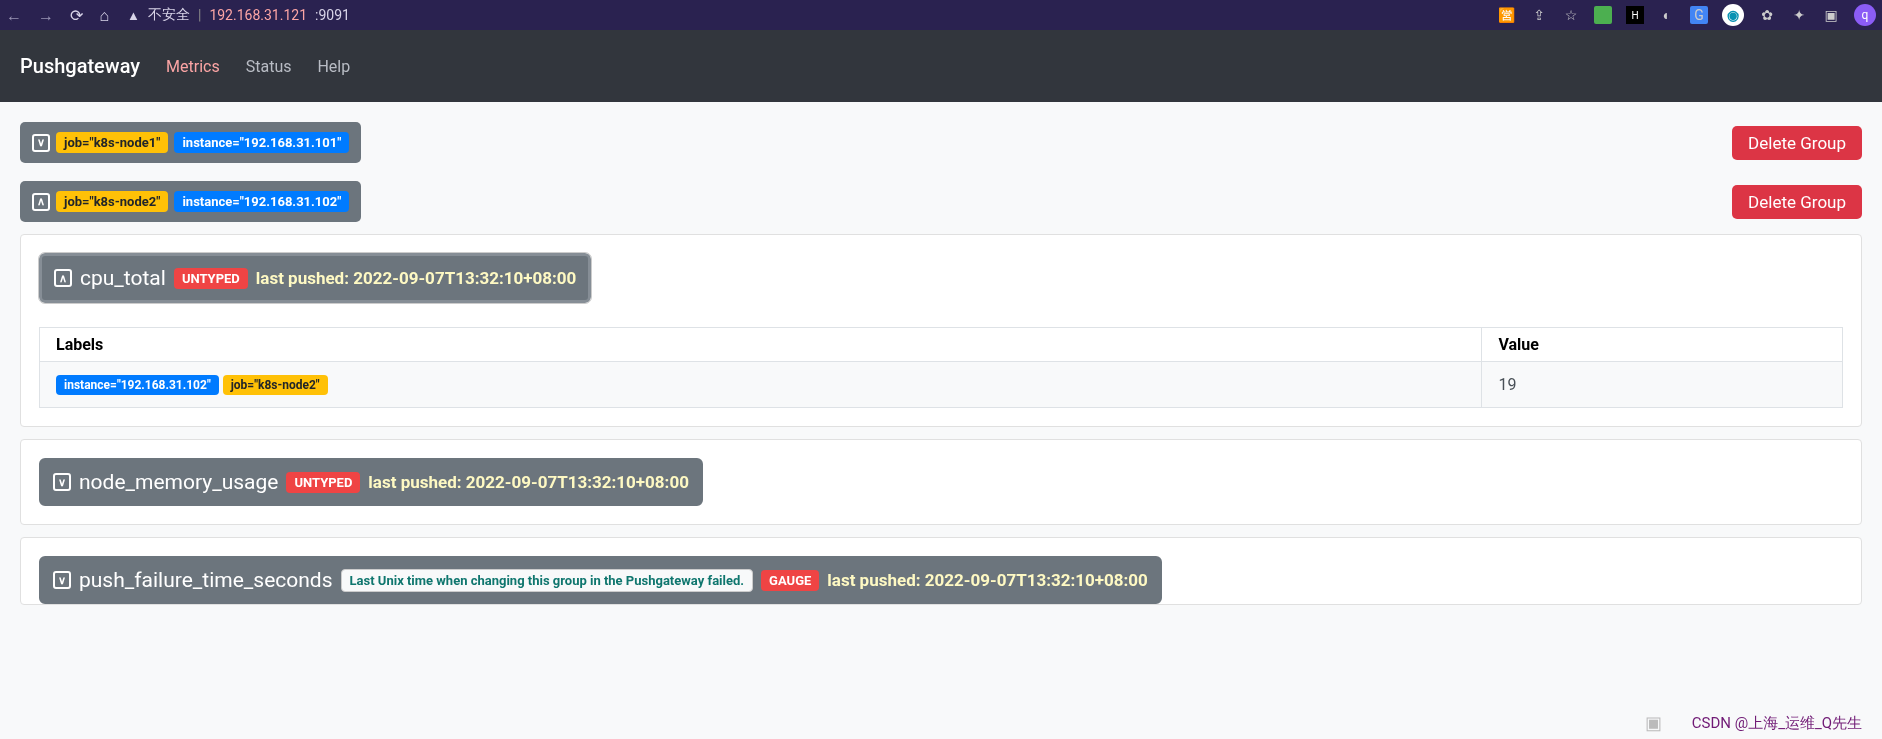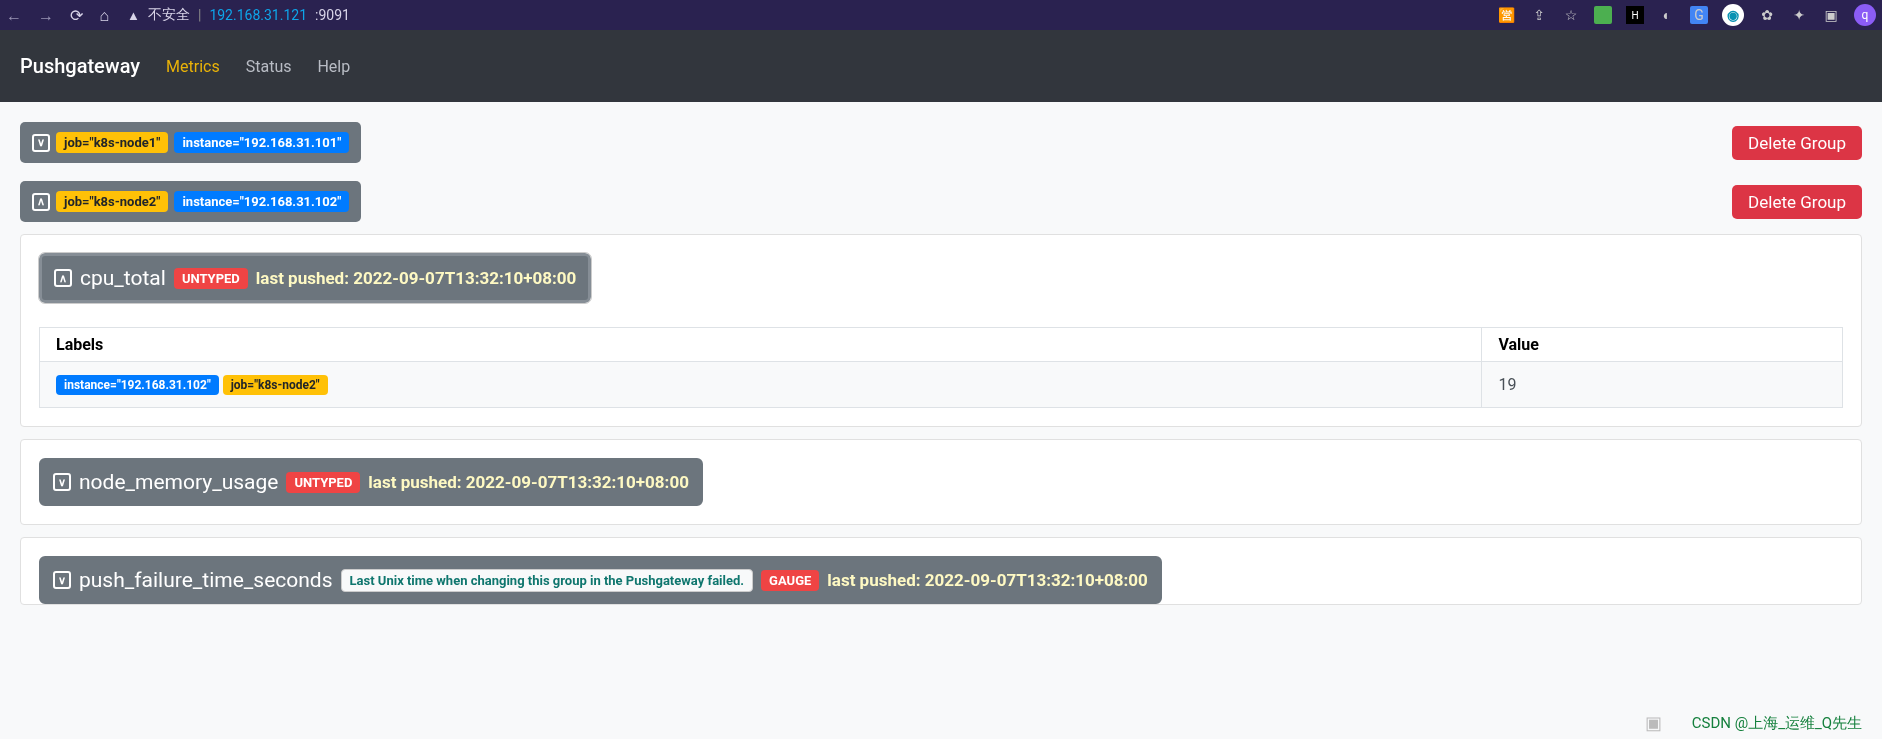--- a/index.html
+++ b/index.html
@@ -18,21 +18,21 @@
 .ext-icons .green-sq { background: #4caf50; border-radius: 2px; }
 .ext-icons .black-sq { background: #000; color: #fff; font-size: 10px; }
 .ext-icons .blue-sq { background: #4285f4; border-radius: 2px; }
 .ext-icons .round-white { background: #fff; border-radius: 50%; width: 22px; height: 22px; display:flex;align-items:center;justify-content:center;color:#0891b2;font-weight:bold; }
 .ext-icons .avatar { background: #8b5cf6; border-radius: 50%; width: 22px; height: 22px; display:flex;align-items:center;justify-content:center;color:#fff;font-size:12px; }
 
 
 .navbar { background: #32363d; height: 72px; display: flex; align-items: center; padding: 0 20px; gap: 26px; }
 .brand { color: #fff; font-size: 20px; font-weight: 500; }
 .nav-link { color: #b8bcc4; font-size: 16px; text-decoration: none; }
-.nav-link.active { color: #eab308; }
+.nav-link.active { color: #fca5a5; }
 
 
 .content { padding: 20px; }
 
 .group-card { background: transparent; margin-bottom: 18px; }
 .group-header-row { display: flex; align-items: center; justify-content: space-between; }
 .group-header { background: #6c757d; border-radius: 5px; padding: 10px 12px; display: inline-flex; align-items: center; gap: 6px; cursor: pointer; }
 .toggle-btn { width: 18px; height: 18px; border: 2px solid #fff; border-radius: 3px; display: flex; align-items: center; justify-content: center; color: #fff; font-size: 11px; font-weight: bold; line-height: 1; }
 
 .badge { display: inline-block; padding: 3px 8px; border-radius: 4px; font-size: 13px; font-weight: 700; }
@@ -47,38 +47,38 @@
 .metric-header.noborder { border: 2px solid #6c757d; outline: none; }
 .metric-name { font-size: 21px; color: #fff; }
 .pushed-text { font-size: 17px; color: #fef9c3; font-weight: bold; }
 .help-box { background: #f8f9fa; border: 1px solid #ccc; border-radius: 4px; padding: 3px 8px; font-size: 13px; font-weight: 700; color: #0f766e; }
 
 .metric-table { width: 100%; border: 1px solid #dee2e6; margin-top: 24px; border-collapse: collapse; }
 .metric-table th { text-align: left; padding: 7px 16px; font-size: 16px; font-weight: 700; border: 1px solid #dee2e6; background: #fff; }
 .metric-table td { padding: 12px 16px; border: 1px solid #dee2e6; background: #f8f9fa; color: #495057; font-size: 16px; }
 .metric-table td .badge { font-size: 12px; }
 
-.watermark { position: fixed; bottom: 6px; right: 20px; color: #15803d; font-size: 15px; }
+.watermark { position: fixed; bottom: 6px; right: 20px; color: #701a75; font-size: 15px; }
 .watermark-icon { position: fixed; bottom: 6px; right: 220px; color: #bbb; font-size: 18px; }
 </style>
 </head>
 <body>
 
 <div class="browser-bar">
   <div class="nav-icons">
     <span>←</span>
     <span>→</span>
     <span class="active">⟳</span>
     <span class="active">⌂</span>
   </div>
   <div class="addr-wrap">
     <span class="warn">▲</span>
     <span>不安全</span>
     <span class="sep">|</span>
-    <span style="color:#0ea5e9">192.168.31.121</span>
+    <span style="color:#fca5a5">192.168.31.121</span>
       <span>:9091</span>
   </div>
   <div class="ext-icons">
     <span>🈺</span>
     <span>⇪</span>
     <span>☆</span>
     <span class="green-sq"></span>
     <span class="black-sq">H</span>
     <span>◐</span>
     <span class="blue-sq">G</span>

